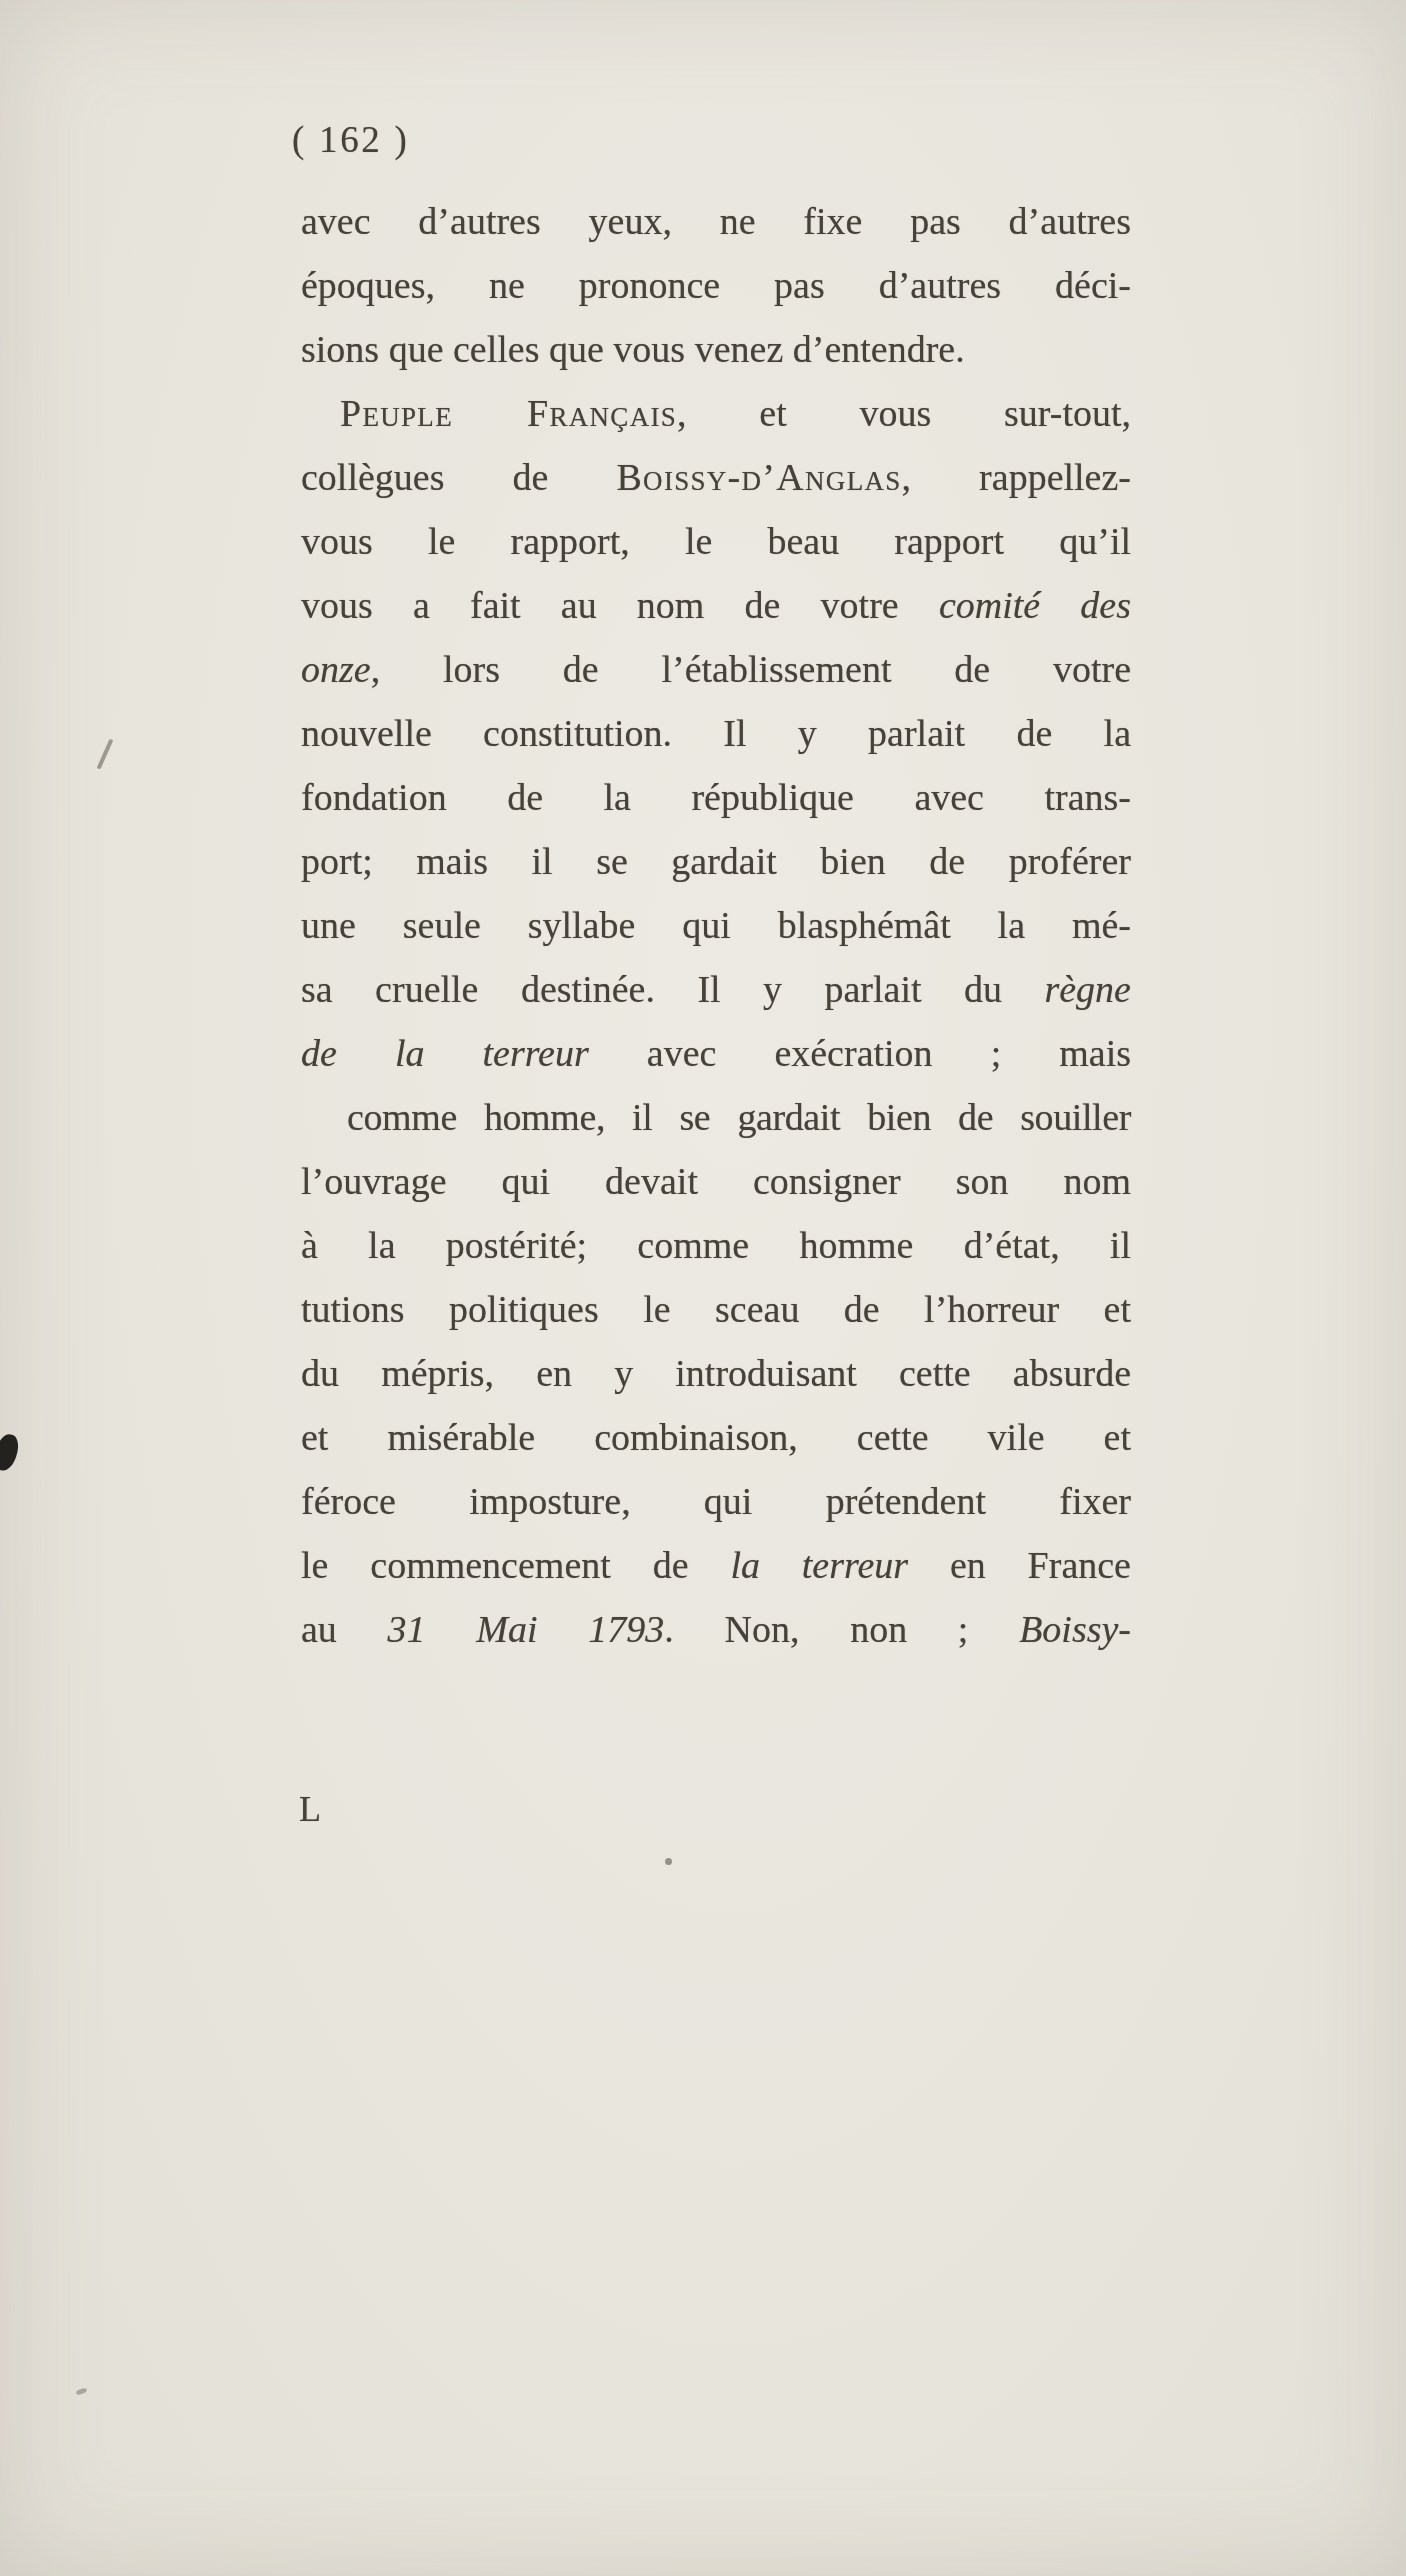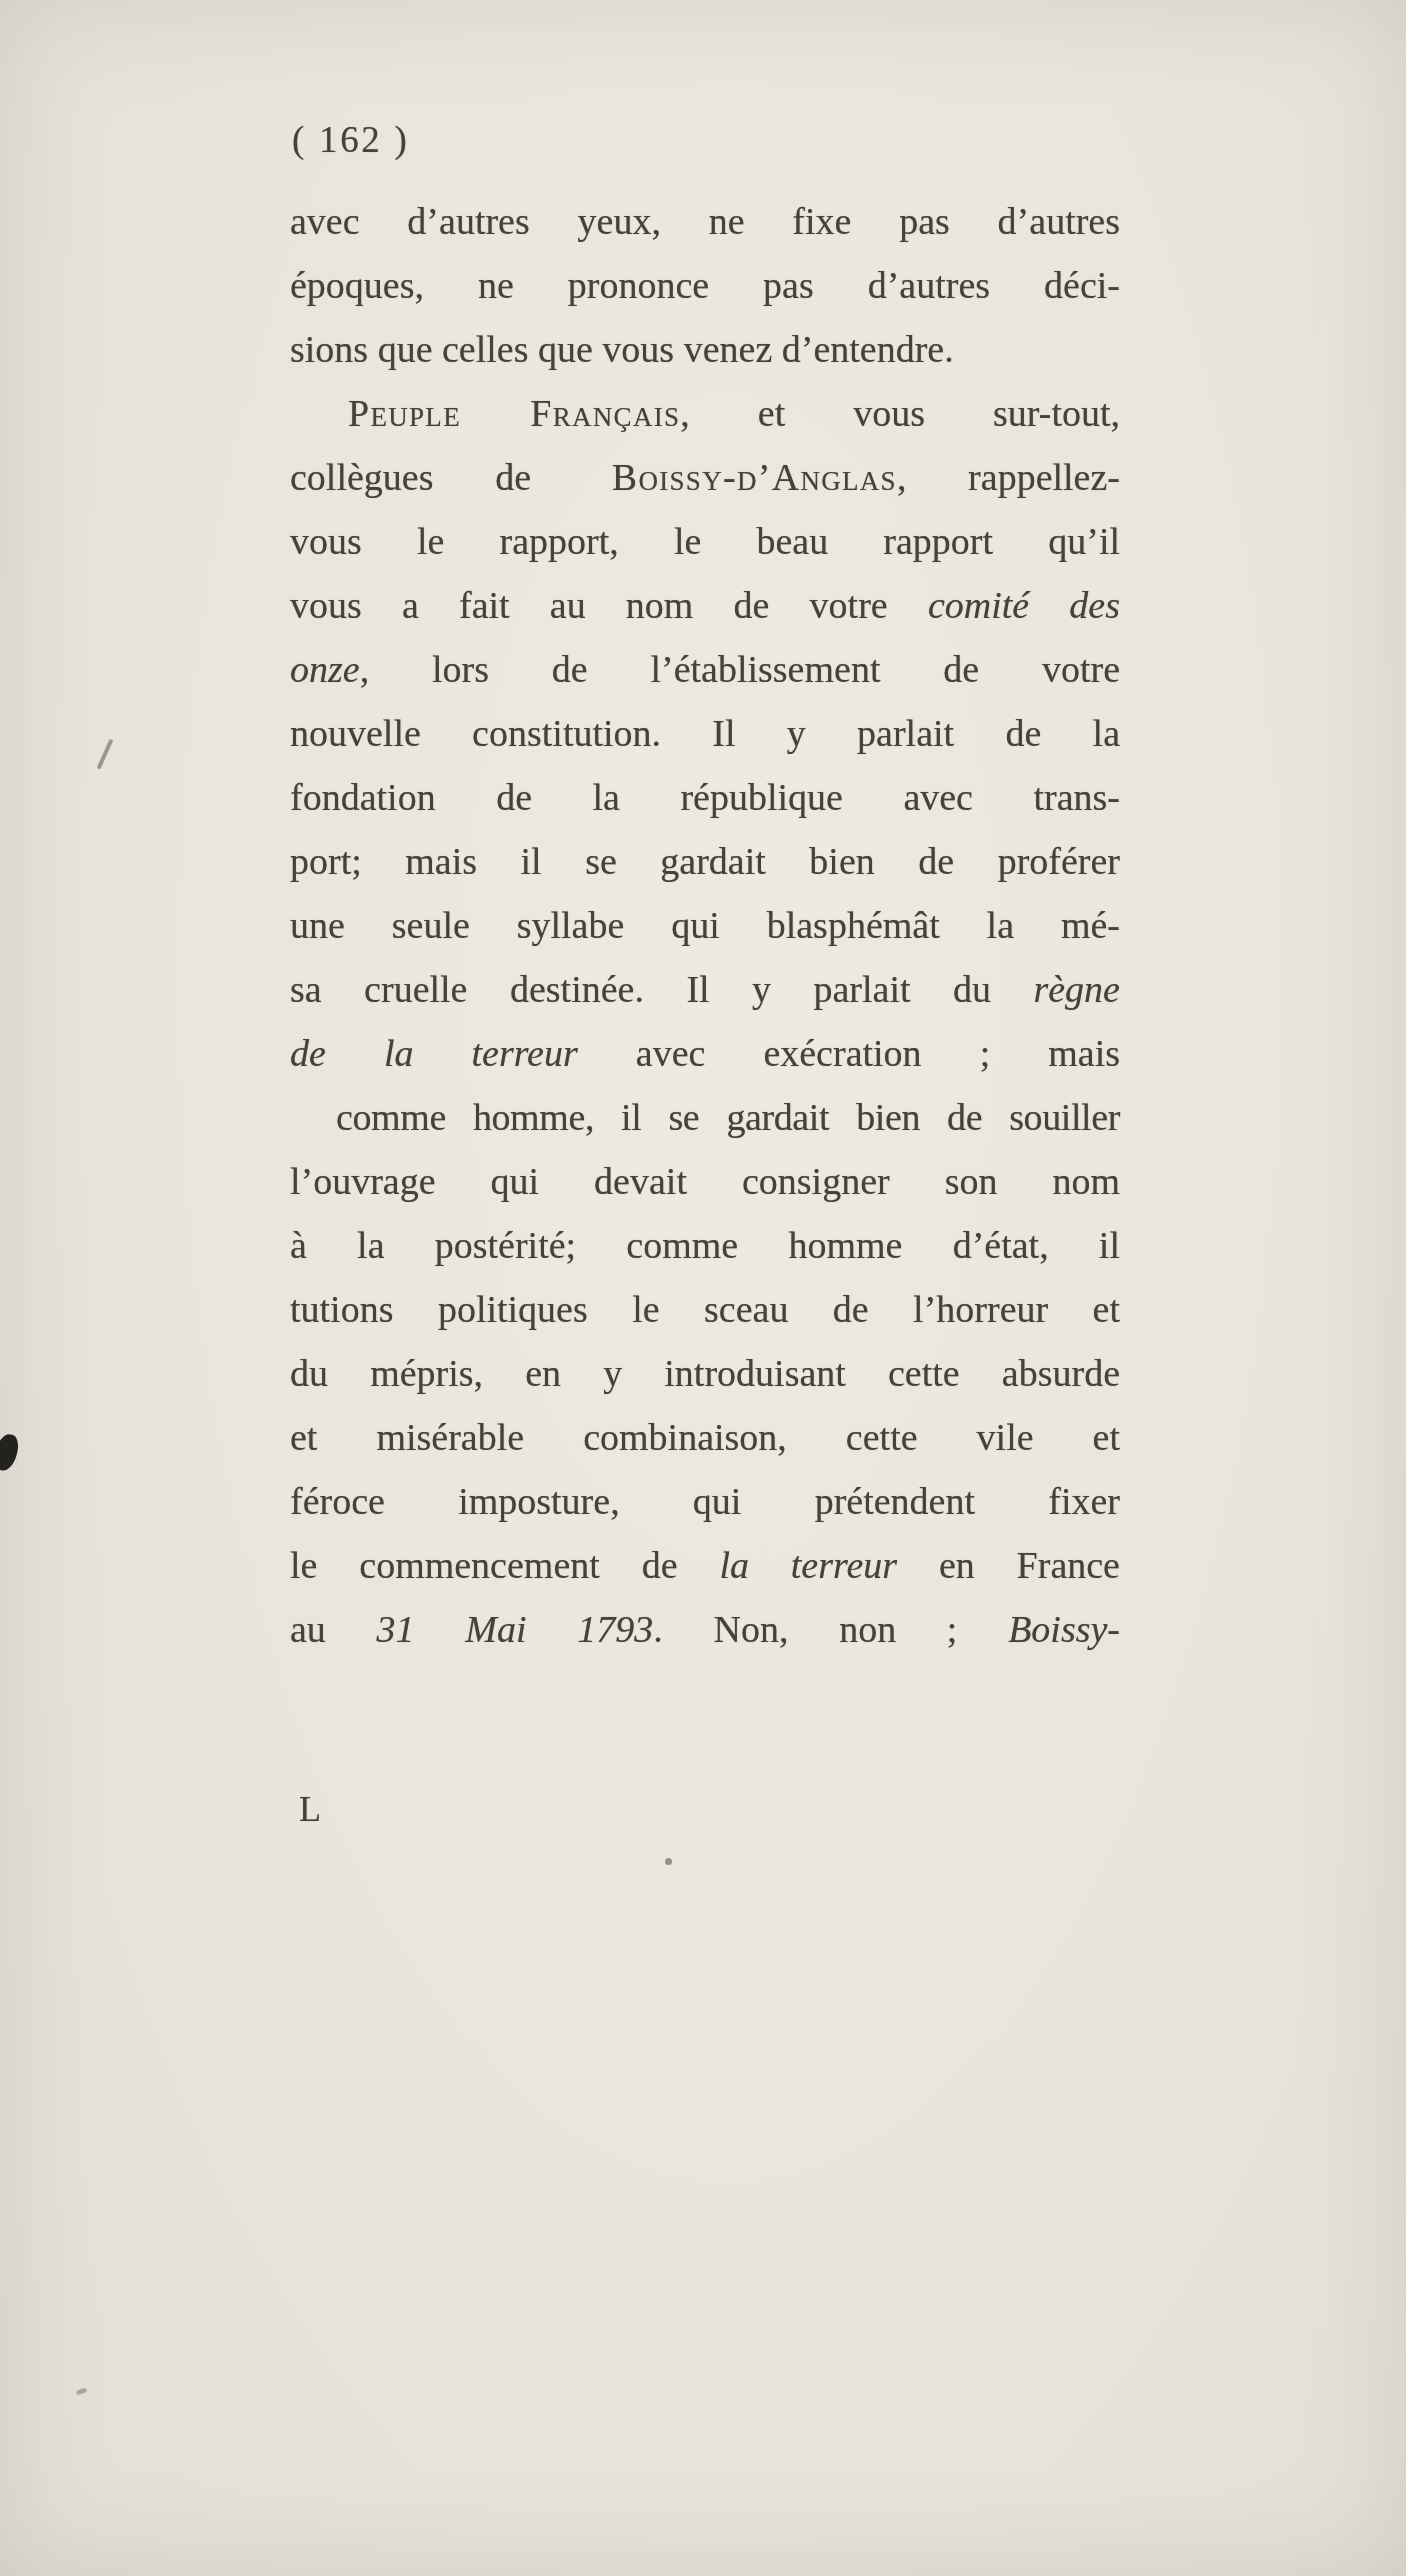--- a/index.html
+++ b/index.html
@@ -11,32 +11,32 @@
     color:#474239;
     overflow:hidden;
     box-shadow:inset 0 0 106px rgba(120,112,98,.18);
   }
   .page-header{
     position:absolute;top:118px;left:292px;width:830px;
     text-align:left;font-size:37px;letter-spacing:2.7px;
     text-shadow:0 0 0.9px rgba(70,64,55,.55);
   }
   .text-block{
-    position:absolute;top:189px;left:290px;width:830px;
+    position:absolute;top:189px;left:301px;width:830px;
   }
   .line{
     font-size:38px;line-height:64px;
     text-align:justify;text-align-last:justify;
     text-shadow:0 0 0.9px rgba(70,64,55,.55);
   }
   .line.flush{text-align-last:left;}
   .line.indent{text-indent:39px;}
   .line.tight{word-spacing:-6.2px;letter-spacing:-0.4px;margin-left:46px;}
   .seg-i{font-style:italic;}
-  .seg-sc{font-variant:small-caps;letter-spacing:1.3px;margin-left:19px;}
+  .seg-sc{font-variant:small-caps;letter-spacing:1.3px;}
   .catchword{
     position:absolute;top:1777px;left:299px;
     font-size:36px;line-height:64px;
     text-shadow:0 0 0.9px rgba(70,64,55,.55);
   }
   
   .blot-left-edge{
     position:absolute;left:-4.4px;top:1434px;width:21px;height:37px;
     background:#24221f;border-radius:55% 45% 60% 50%;transform:rotate(12deg);
   }

